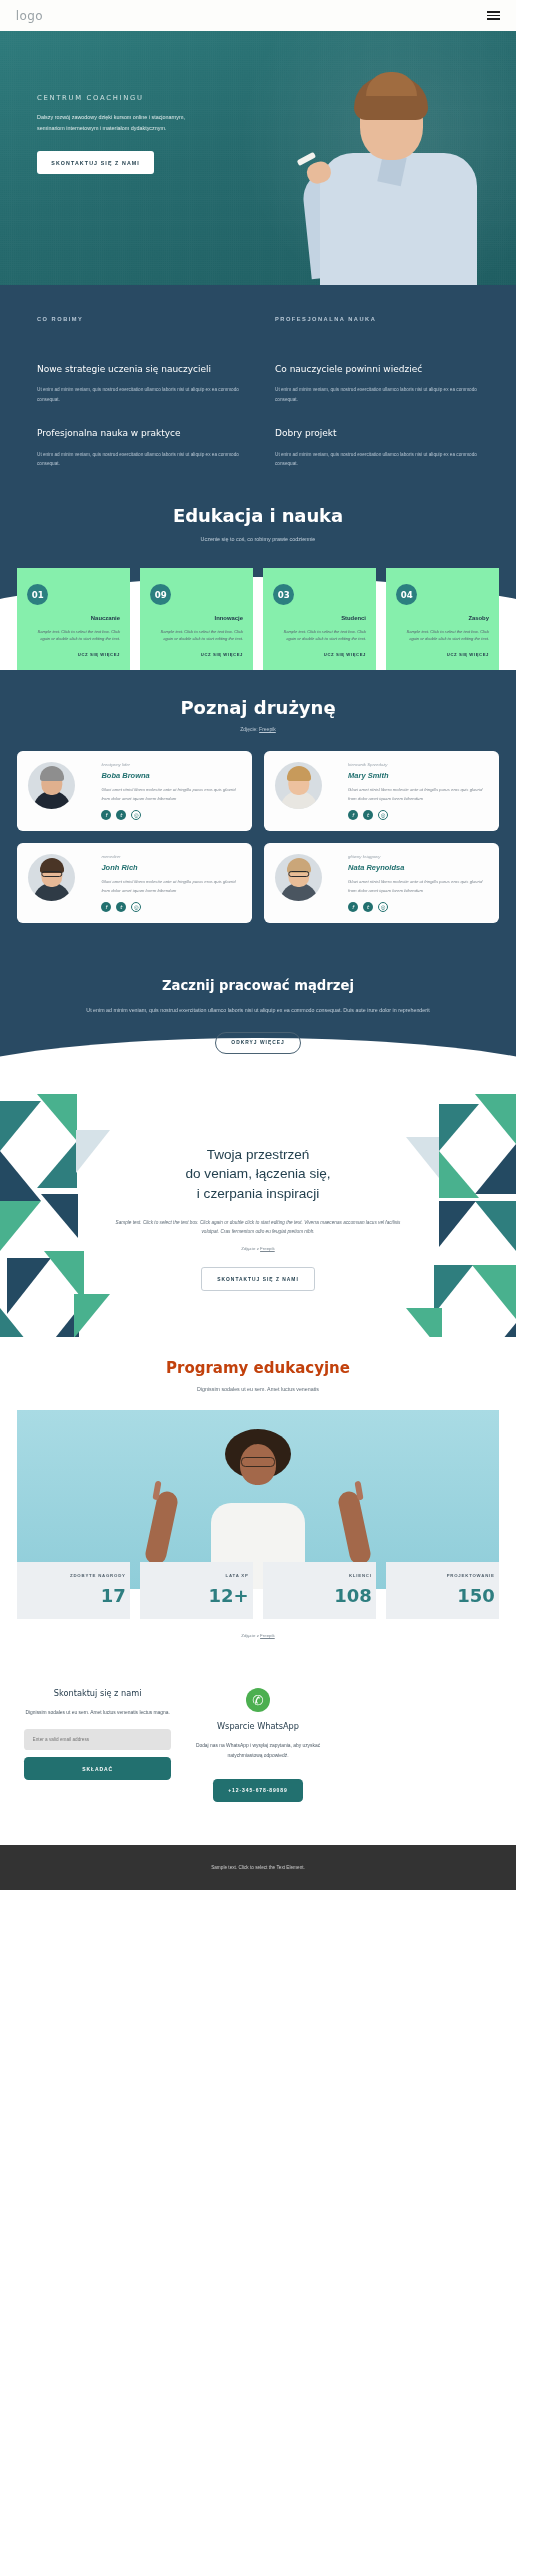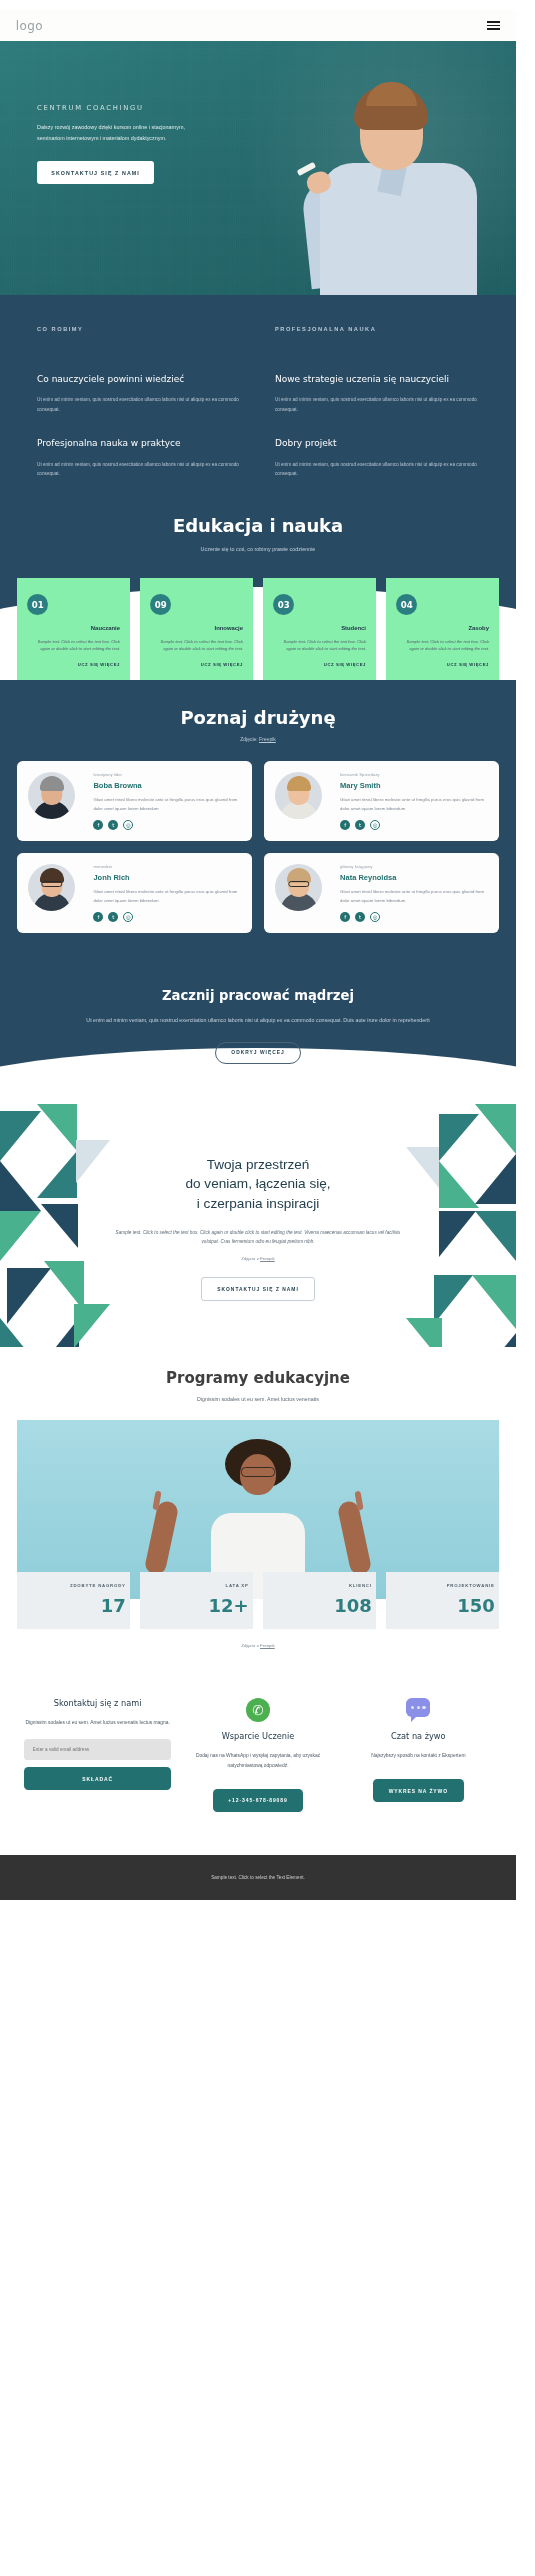--- a/index.html
+++ b/index.html
@@ -4,21 +4,21 @@
 <title>Centrum nauczania i uczenia się</title>
 <style>
   * { box-sizing: border-box; margin: 0; padding: 0; }
   html, body { width: 536px; }
   body {
     font-family: "Liberation Sans", sans-serif;
     background: #ffffff;
     color: #26384a;
     -webkit-font-smoothing: antialiased;
   }
-  .page { width: 516px; overflow: hidden; position: relative; margin-top: 10px; }
+  .page { width: 516px; overflow: hidden; position: relative; }
 
   
   .topbar {
     height: 31px;
     background: #fdfdfb;
     display: flex;
     align-items: center;
     justify-content: space-between;
     padding: 0 15.7px;
   }
@@ -123,21 +123,21 @@
   .card .more { font-size: 4.2px; font-weight: 700; letter-spacing: 0.6px; color: #1f3347; text-transform: uppercase; cursor: pointer; }
 
   
   .team { background: #294a63; padding: 27px 0 31px; }
   .team h2 { text-align: center; font-size: 18px; font-weight: 700; color: #fff; font-family: "DejaVu Sans", sans-serif; }
   .credit { text-align: center; font-size: 5px; color: #bcc9d5; margin-top: 8.6px; margin-bottom: 18.6px; }
   .credit a { color: #bcc9d5; text-decoration: underline; }
   .team-grid { display: grid; grid-template-columns: 1fr 1fr; gap: 11.4px; padding: 0 17px; }
   .member {
     background: #fdfdfd; border-radius: 5.7px; padding: 11.4px 11.4px;
-    display: flex; gap: 18px; min-height: 77px;
+    display: flex; gap: 26px; min-height: 77px; font-style: italic;
   }
   .avatar { width: 47px; height: 47px; border-radius: 50%; flex: 0 0 47px; overflow: hidden; position: relative; background: #d7dde2; }
   .av-head { position: absolute; left: 50%; top: 8.6px; transform: translateX(-50%); width: 21.4px; height: 24px; border-radius: 50% 50% 45% 45%; }
   .av-hair { position: absolute; left: 50%; top: 4.3px; transform: translateX(-50%); width: 24px; height: 14.3px; border-radius: 13px 13px 2.9px 2.9px; }
   .av-body { position: absolute; left: 50%; bottom: 0; transform: translateX(-50%); width: 37px; height: 18.6px; border-radius: 18.6px 18.6px 0 0; }
   .av-glass { position:absolute; left:50%; top:17px; transform:translateX(-50%); width:21.4px; height:5.7px; border:1px solid #2b2b2b; border-radius:2.9px; }
   .m-body { flex: 1; }
   .m-role { font-size: 4.3px; color: #9aa4ad; margin-bottom: 4.3px; }
   .m-name { font-size: 7.5px; font-weight: 700; color: #21706f; margin-bottom: 5.7px; }
   .m-desc { font-size: 4.3px; line-height: 1.95; color: #7d868f; margin-bottom: 7.1px; }
@@ -178,21 +178,21 @@
   .insp-credit a { color: #7c8892; text-decoration: underline; }
   .btn-dark {
     display: inline-block; background: #ffffff; color: #23404f;
     border: 0.7px solid #c6ced5; border-radius: 2.9px;
     font-size: 4.9px; font-weight: 700; letter-spacing: 1px;
     padding: 8.6px 15.7px; text-transform: uppercase; cursor: pointer;
   }
 
   
   .prog { background: #ffffff; padding: 21.4px 0 13px; text-align: center; }
-  .prog h2 { font-size: 15px; font-weight: 700; color: #404040; font-family: "DejaVu Sans", sans-serif; }
+  .prog h2 { font-size: 15px; font-weight: 700; color: #c2410c; font-family: "DejaVu Sans", sans-serif; }
   .prog .sub { font-size: 5.3px; color: #5d6a75; margin-top: 9.3px; }
   .prog-photo {
     margin: 18.6px 17px 0; height: 179px; position: relative; overflow: hidden;
     background: linear-gradient(180deg, #a9dbe4 0%, #8fcdd9 100%);
   }
   .pp-hair { position:absolute; left:50%; transform:translateX(-50%); top:18.6px; width:66px; height:50px; border-radius:50%; background:#2f2015; }
   .pp-face { position:absolute; left:50%; transform:translateX(-50%); top:34px; width:36px; height:41px; border-radius:50% 50% 46% 46%; background:#a3684a; }
   .pp-glass { position:absolute; left:50%; transform:translateX(-50%); top:47px; width:34px; height:9.3px; border:1.4px solid #3a2b20; border-radius:4.3px; }
   .pp-body { position:absolute; left:50%; transform:translateX(-50%); bottom:0; width:94px; height:86px; border-radius:20px 20px 0 0; background:#f4f4f2; }
   .pp-armL { position:absolute; left:134px; bottom:24px; width:21.4px; height:74px; border-radius:11.4px; background:#a3684a; transform:rotate(12deg); }
@@ -282,25 +282,25 @@
   <section class="cowork">
     <div class="cw-grid">
       <div>
         <div class="cw-label">CO ROBIMY</div>
       </div>
       <div>
         <div class="cw-label">PROFESJONALNA NAUKA</div>
       </div>
 
       <div class="cw-item">
+        <h3>Nowe strategie uczenia się nauczycieli</h3>
+        <p>Ut enim ad minim veniam, quis nostrud exercitation ullamco laboris nisi ut aliquip ex ea commodo consequat.</p>
+      </div>
+      <div class="cw-item">
         <h3>Co nauczyciele powinni wiedzieć</h3>
-        <p>Ut enim ad minim veniam, quis nostrud exercitation ullamco laboris nisi ut aliquip ex ea commodo consequat.</p>
-      </div>
-      <div class="cw-item">
-        <h3>Nowe strategie uczenia się nauczycieli</h3>
         <p>Ut enim ad minim veniam, quis nostrud exercitation ullamco laboris nisi ut aliquip ex ea commodo consequat.</p>
       </div>
       <div class="cw-item">
         <h3>Profesjonalna nauka w praktyce</h3>
         <p>Ut enim ad minim veniam, quis nostrud exercitation ullamco laboris nisi ut aliquip ex ea commodo consequat.</p>
       </div>
       <div class="cw-item">
         <h3>Dobry projekt</h3>
         <p>Ut enim ad minim veniam, quis nostrud exercitation ullamco laboris nisi ut aliquip ex ea commodo consequat.</p>
       </div>
@@ -514,38 +514,25 @@
   <section class="contact">
     <div class="col">
       <h3>Skontaktuj się z nami</h3>
       <p>Dignissim sodales ut eu sem. Amet luctus venenatis lectus magna.</p>
       <input class="email-input" type="text" placeholder="Enter a valid email address" style="">
       <button class="btn-teal">SKŁADAĆ</button>
     </div>
 
     <div class="col">
       <div class="wa-icon">✆</div>
-      <h3>Wsparcie Uczenie</h3>
+      <h3>Wsparcie WhatsApp</h3>
       <p>Dodaj nas na WhatsApp i wysyłaj zapytania, aby uzyskać natychmiastową odpowiedź.</p>
       <button class="btn-teal inline">+12-345-678-89089</button>
     </div>
 
-    <div class="col">
-      <div class="chat-icon">
-        <div class="chat-bub"></div>
-        <div class="chat-dots">
-          <i></i>
-          <i></i>
-          <i></i>
-        </div>
-      </div>
-      <h3>Czat na żywo</h3>
-      <p>Najszybszy sposób na kontakt z Ekspertem</p>
-      <button class="btn-teal inline">WYKRES NA ŻYWO</button>
-    </div>
   </section>
 
   <footer class="footer">
     <p>Sample text. Click to select the Text Element.</p>
   </footer>
 
 </div>
 
 
 </body></html>

